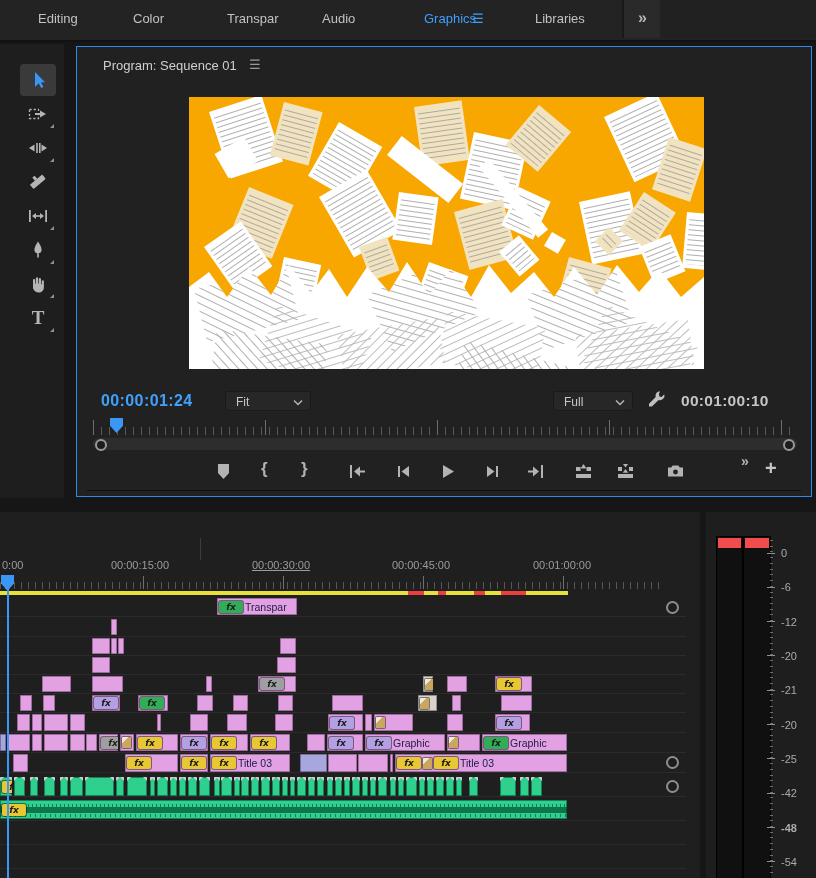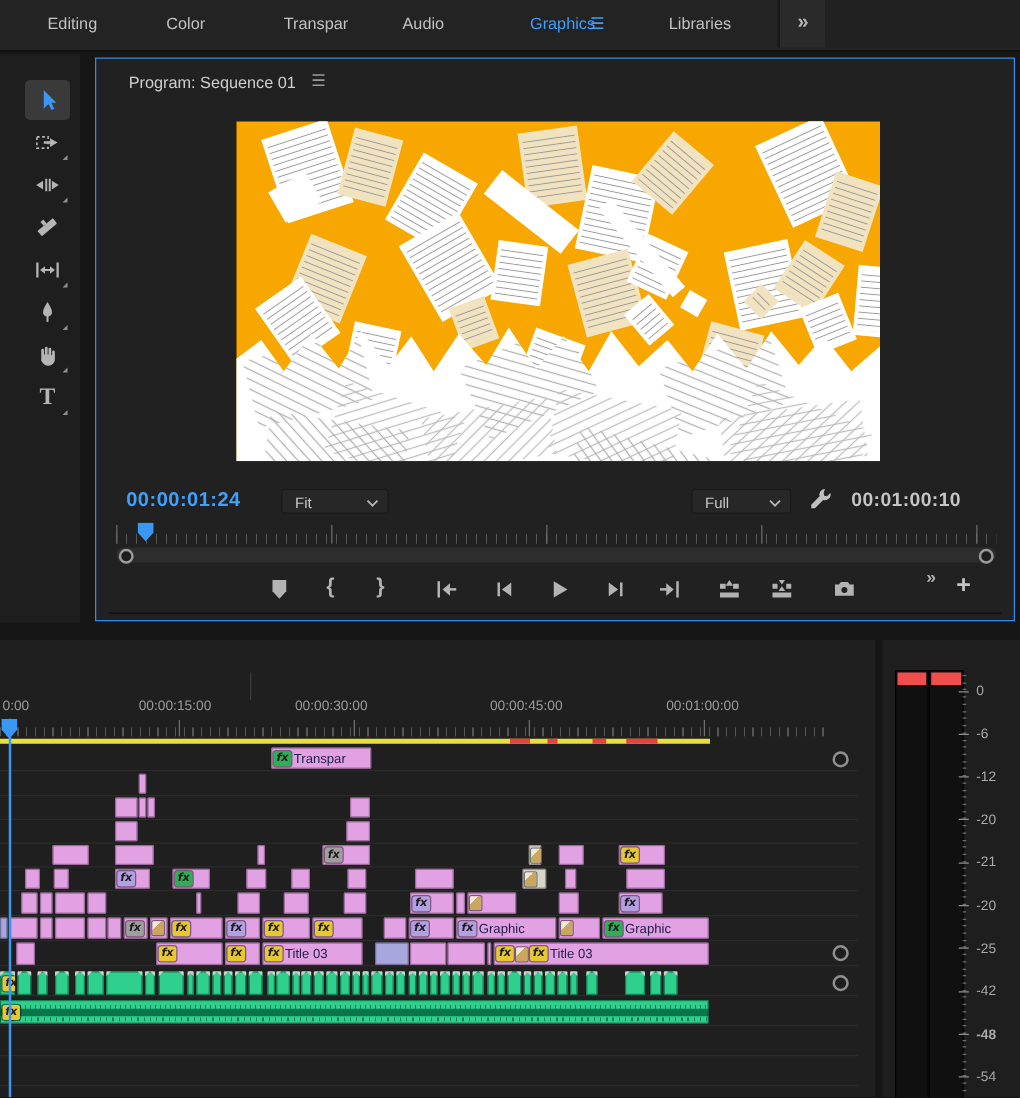--- a/index.html
+++ b/index.html
@@ -63,21 +63,21 @@
         border-radius:1px;display:flex;align-items:center;gap:2px;padding-left:2px;box-sizing:border-box;overflow:hidden;}
   .clip.lav{background:var(--lav,#a7a7dd);}
   .clip.sel{background:var(--sel,#d8d4cb);}
   .clip.grn,.clip.grnw{background:var(--grn,#2fcf8d);box-shadow:inset 0 0 0 1px rgba(0,65,38,.55);}
   .clip.grnw{background-image:linear-gradient(rgba(10,112,72,.95),rgba(10,112,72,.95)),
         repeating-linear-gradient(90deg,rgba(10,112,72,.85) 0 1px,transparent 1px 4px),
         repeating-linear-gradient(90deg,rgba(10,112,72,.85) 0 1px,transparent 1px 5px);
         background-size:100% 6px,100% 3px,100% 3px;background-position:0 55%,0 22%,0 85%;background-repeat:no-repeat;}
   .clip.fade::before{content:"";position:absolute;left:0;top:0;border-left:4px solid #cfcfcf;border-bottom:4px solid transparent;}
   .clip.fade::after{content:"";position:absolute;right:0;top:0;border-right:4px solid #cfcfcf;border-bottom:4px solid transparent;}
-  .badge{flex:0 0 auto;width:14px;height:12px;border-radius:2px;color:#1d1d1d;
+  .badge{flex:0 0 auto;width:24px;height:12px;border-radius:2px;color:#1d1d1d;
         font:italic bold 9px "DejaVu Sans",sans-serif;display:flex;align-items:center;justify-content:center;
         box-shadow:0 0 0 1px rgba(0,0,0,.45);}
   .b-fxY{background:var(--bY,#e7c832);}
   .b-fxP{background:var(--bP,#b3a0e4);}
   .b-fxG{background:var(--bG,#2fae57);}
   .b-fxGr{background:var(--bGr,#9f9f9f);}
   .b-page{width:9px;height:11px;border-radius:1px;background:linear-gradient(135deg,#efe9d8 34%,#c9a75f 34%);}
   .clabel{font-size:10.5px;color:#20204a;white-space:nowrap;}
   #tl-playhead-line{position:absolute;left:7px;top:63px;width:1.5px;height:303px;background:var(--accent,#3b97f5);z-index:30;}
   #tl-playhead{position:absolute;left:1px;top:63px;width:13px;height:16px;background:var(--accent,#3b97f5);
@@ -621,21 +621,21 @@
           <span class="badge b-fxY">fx</span>
         </div>
       </div>
     <div id="tl-playhead-line"></div>
     <div id="tl-playhead"></div>
     <div class="vknob" style="top:89px"></div>
     <div class="vknob" style="top:244px"></div>
     <div class="vknob" style="top:268px"></div>
   <div class="rlabel" style="left: 2px;">0:00</div>
       <div class="rlabel" style="left: 140px; transform: translateX(-50%);">00:00:15:00</div>
-      <div class="rlabel" style="left: 265px; transform: translateX(-50%);">00:00:30:00</div>
+      <div class="rlabel" style="left: 281px; transform: translateX(-50%); text-decoration: underline;">00:00:30:00</div>
       <div class="rlabel" style="left: 421px; transform: translateX(-50%);">00:00:45:00</div>
       <div class="rlabel" style="left: 562px; transform: translateX(-50%);">00:01:00:00</div>
       <div class="tmajor" style="left: 5px;"></div>
       <div class="tmajor" style="left: 143px;"></div>
       <div class="tmajor" style="left: 283px;"></div>
       <div class="tmajor" style="left: 423px;"></div>
       <div class="tmajor" style="left: 563px;"></div>
       <div class="tsep" style="top: 104px;"></div>
       <div class="tsep" style="top: 124px;"></div>
       <div class="tsep" style="top: 143px;"></div>

